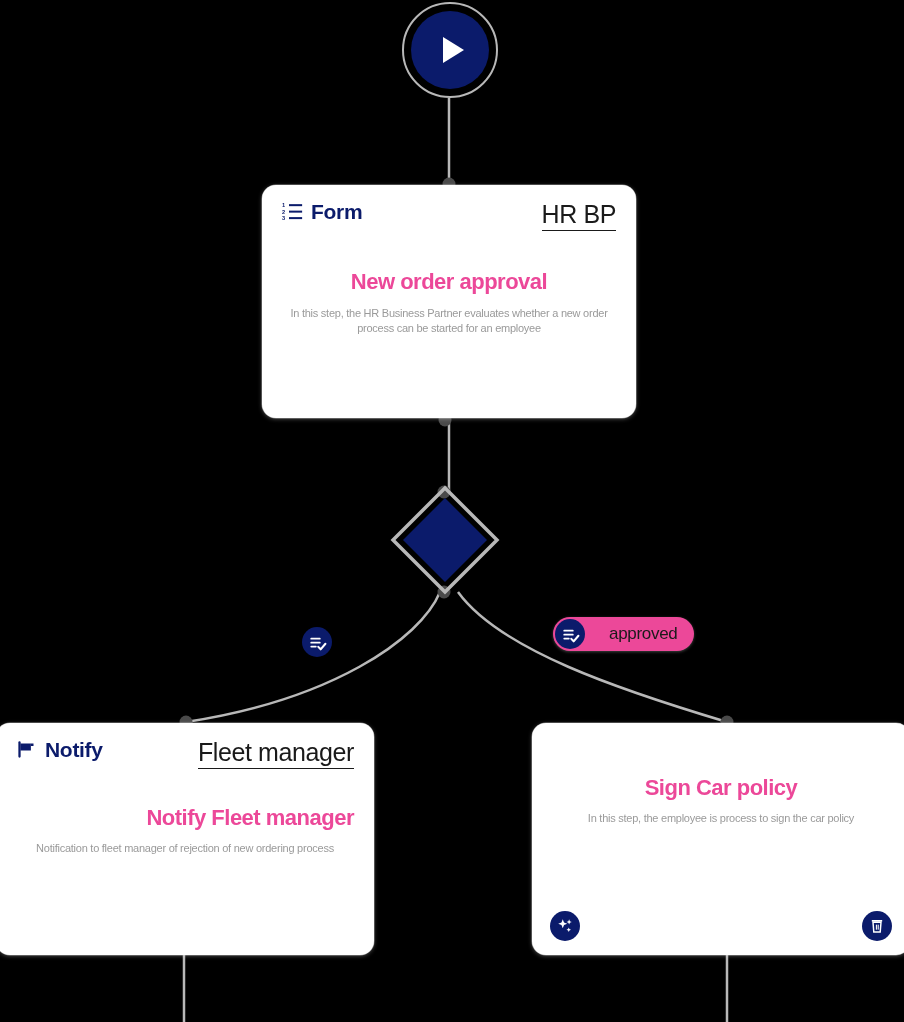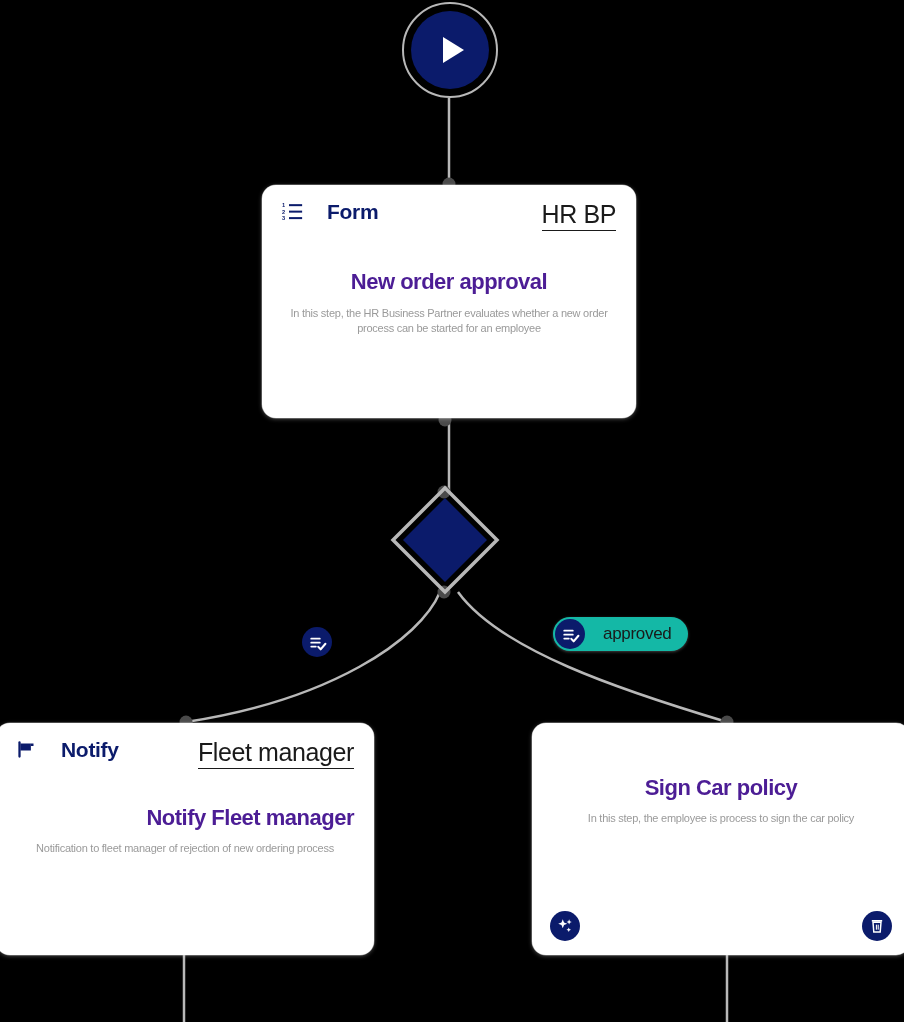--- a/index.html
+++ b/index.html
@@ -41,38 +41,38 @@
     border-radius: 14px;
     box-shadow: 0 1px 4px rgba(255,255,255,0.30), 0 0 0 0.5px rgba(200,200,200,0.6);
     padding: 16px 20px 14px 20px;
     overflow: hidden;
   }
   .card-head {
     display: flex; align-items: flex-start; justify-content: space-between;
     gap: 10px;
   }
   .card-type {
-    display: flex; align-items: center; gap: 24px;
+    display: flex; align-items: center; gap: 8px;
     color: #0b1b6b;
     font-size: 21px; font-weight: bold;
     letter-spacing: -0.3px;
     line-height: 1;
   }
   .type-icon { display: block; flex: 0 0 auto; }
   .assignee {
     font-size: 25px; color: #1a1a1a;
     letter-spacing: -0.4px;
     border-bottom: 1.5px solid #1a1a1a;
     padding-bottom: 3px;
     white-space: nowrap;
     line-height: 1.05;
   }
   .card-title {
     text-align: center;
-    font-size: 22px; font-weight: bold; color: #4c1d95;
+    font-size: 22px; font-weight: bold; color: #ec4899;
     letter-spacing: -0.5px;
   }
   .card-desc {
     text-align: center;
     font-size: 11px; color: #9a9a9a;
     line-height: 1.38;
     letter-spacing: -0.25px;
   }
   .card-actions {
     position: absolute; left: 18px; right: 18px; bottom: 14px;
@@ -110,24 +110,24 @@
   
   .branch-dot-badge {
     position: absolute;
     width: 30px; height: 30px; border-radius: 50%;
     background: #0b1b6b;
     display: flex; align-items: center; justify-content: center;
   }
   .branch-pill {
     position: absolute;
     height: 34px;
-    background: #14b8a6;
+    background: #ec4899;
     border-radius: 17px;
     display: flex; align-items: center;
-    padding: 0 16px 0 2px; gap: 18px;
+    padding: 0 16px 0 2px; gap: 24px;
     box-shadow: 0 1px 3px rgba(255,255,255,0.25);
   }
   .branch-pill .pill-icon {
     width: 30px; height: 30px; border-radius: 50%;
     background: #0b1b6b;
     display: flex; align-items: center; justify-content: center;
     flex: 0 0 auto;
   }
   .branch-pill .pill-label {
     font-size: 17px; color: #1a1a1a; letter-spacing: -0.3px;

